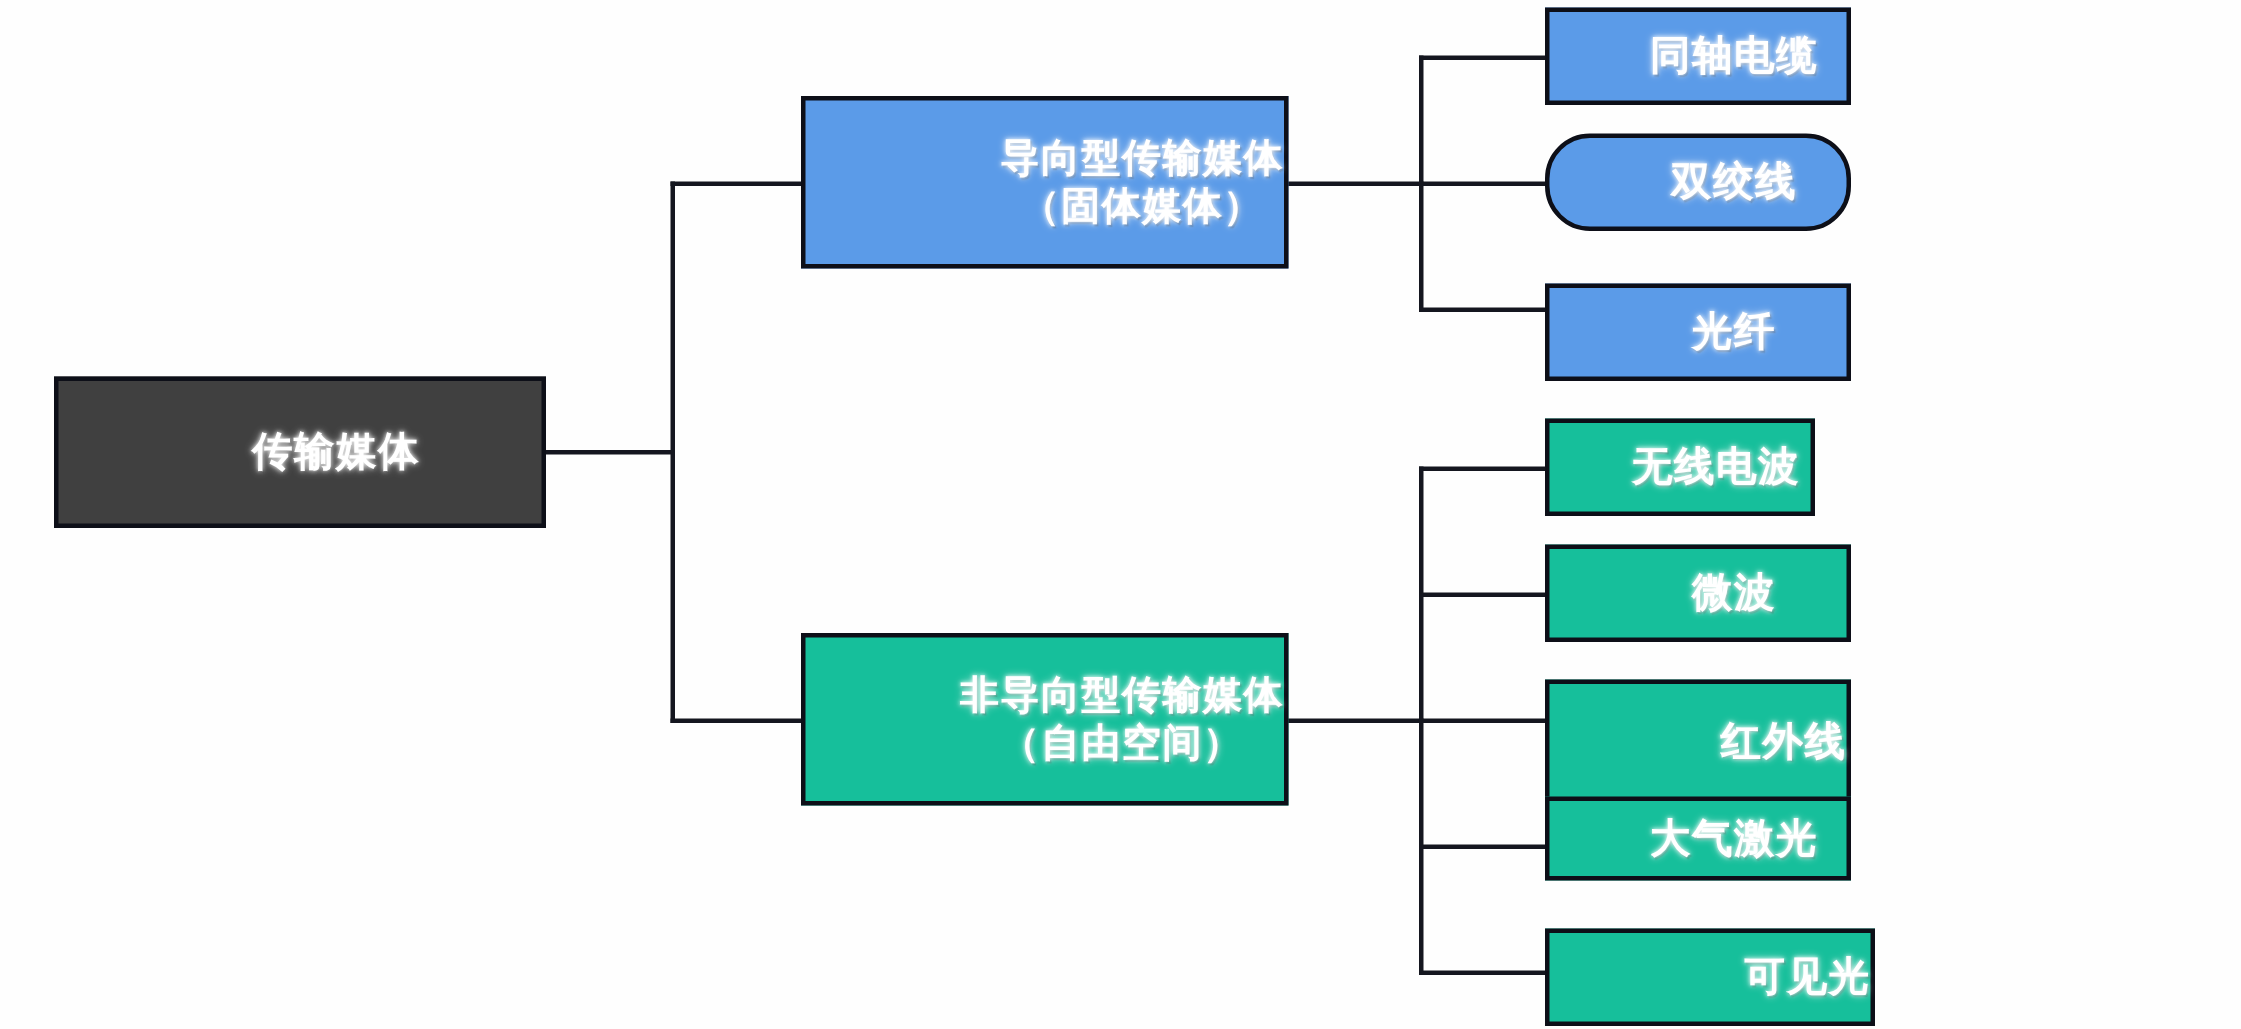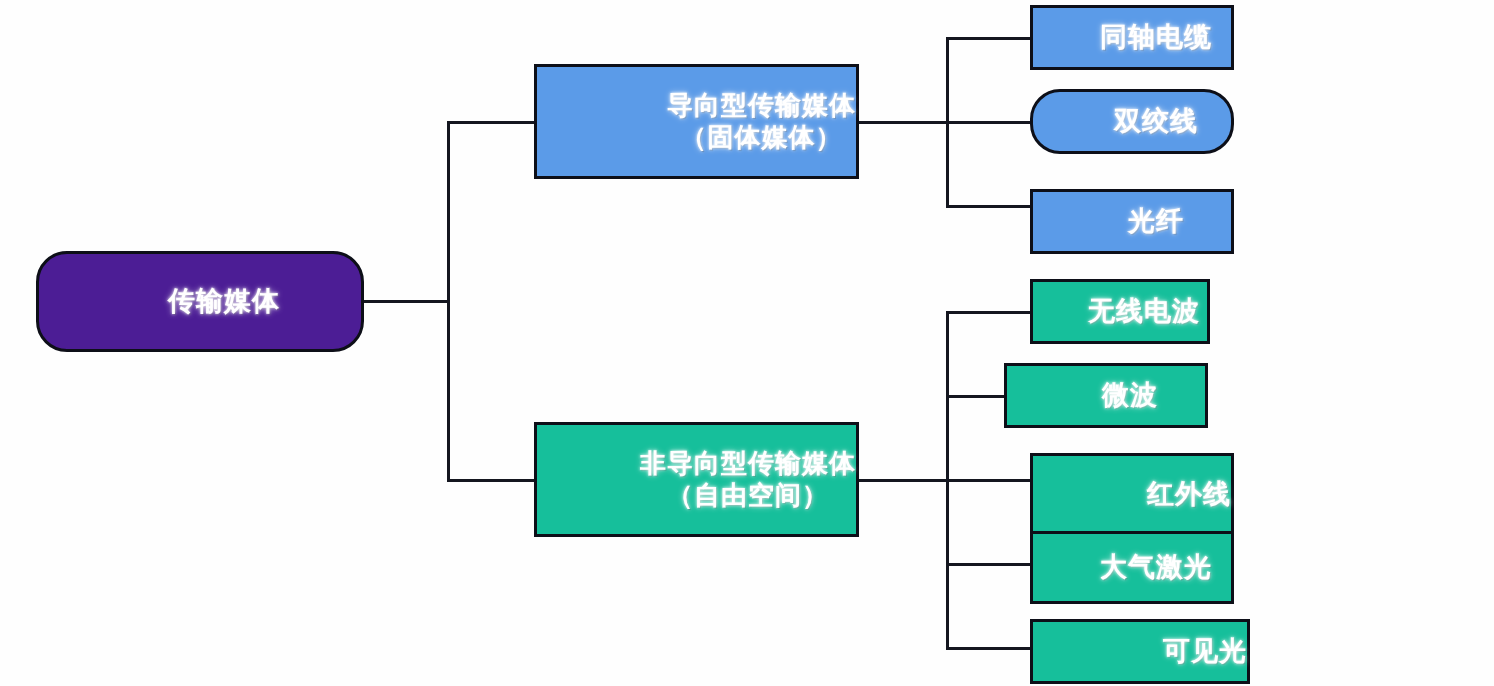--- a/index.html
+++ b/index.html
@@ -30,23 +30,22 @@
     letter-spacing: 1px;
     line-height: 1.22;
     text-shadow:
       0 0 3px rgba(255,255,255,0.95),
       0 0 6px rgba(255,255,255,0.65),
       1px 1px 1px rgba(0,0,0,0.28);
     user-select: none;
     padding-left: 48px;
   }
   .node-root {
-    background: #4c1d95;
+    background: #404040;
     font-size: 27px;
-    border-radius: 31px;
   }
   .node-blue {
     background: #5b9be8;
   }
   .node-green {
     background: #16bf9b;
   }
   .node-mid {
     font-size: 26px;
     justify-content: flex-end;
@@ -112,26 +111,26 @@
   <div class="node node-blue node-leaf" style="left:1030px; top:89px; width:204px; height:65px;border-radius:30px;">
     <span>双绞线</span>
   </div>
   <div class="node node-blue node-leaf" style="left:1030px; top:189px; width:204px; height:65px;">
     <span>光纤</span>
   </div>
 
   <div class="node node-green node-leaf" style="left:1030px; top:279px; width:180px; height:65px;">
     <span>无线电波</span>
   </div>
-  <div class="node node-green node-leaf" style="left:1004px; top:363px; width:204px; height:65px;">
+  <div class="node node-green node-leaf" style="left:1030px; top:363px; width:204px; height:65px;">
     <span>微波</span>
   </div>
   <div class="node node-green node-leaf" style="left:1030px; top:453px; width:204px; height:83px;justify-content:flex-end;">
     <span>红外线</span>
   </div>
-  <div class="node node-green node-leaf" style="left:1030px; top:531px; width:204px; height:73px;">
+  <div class="node node-green node-leaf" style="left:1030px; top:531px; width:204px; height:56px;">
     <span>大气激光</span>
   </div>
   <div class="node node-green node-leaf" style="left:1030px; top:619px; width:220px; height:65px;justify-content:flex-end;">
     <span>可见光</span>
   </div>
 
 </div>
 
 </body></html>

